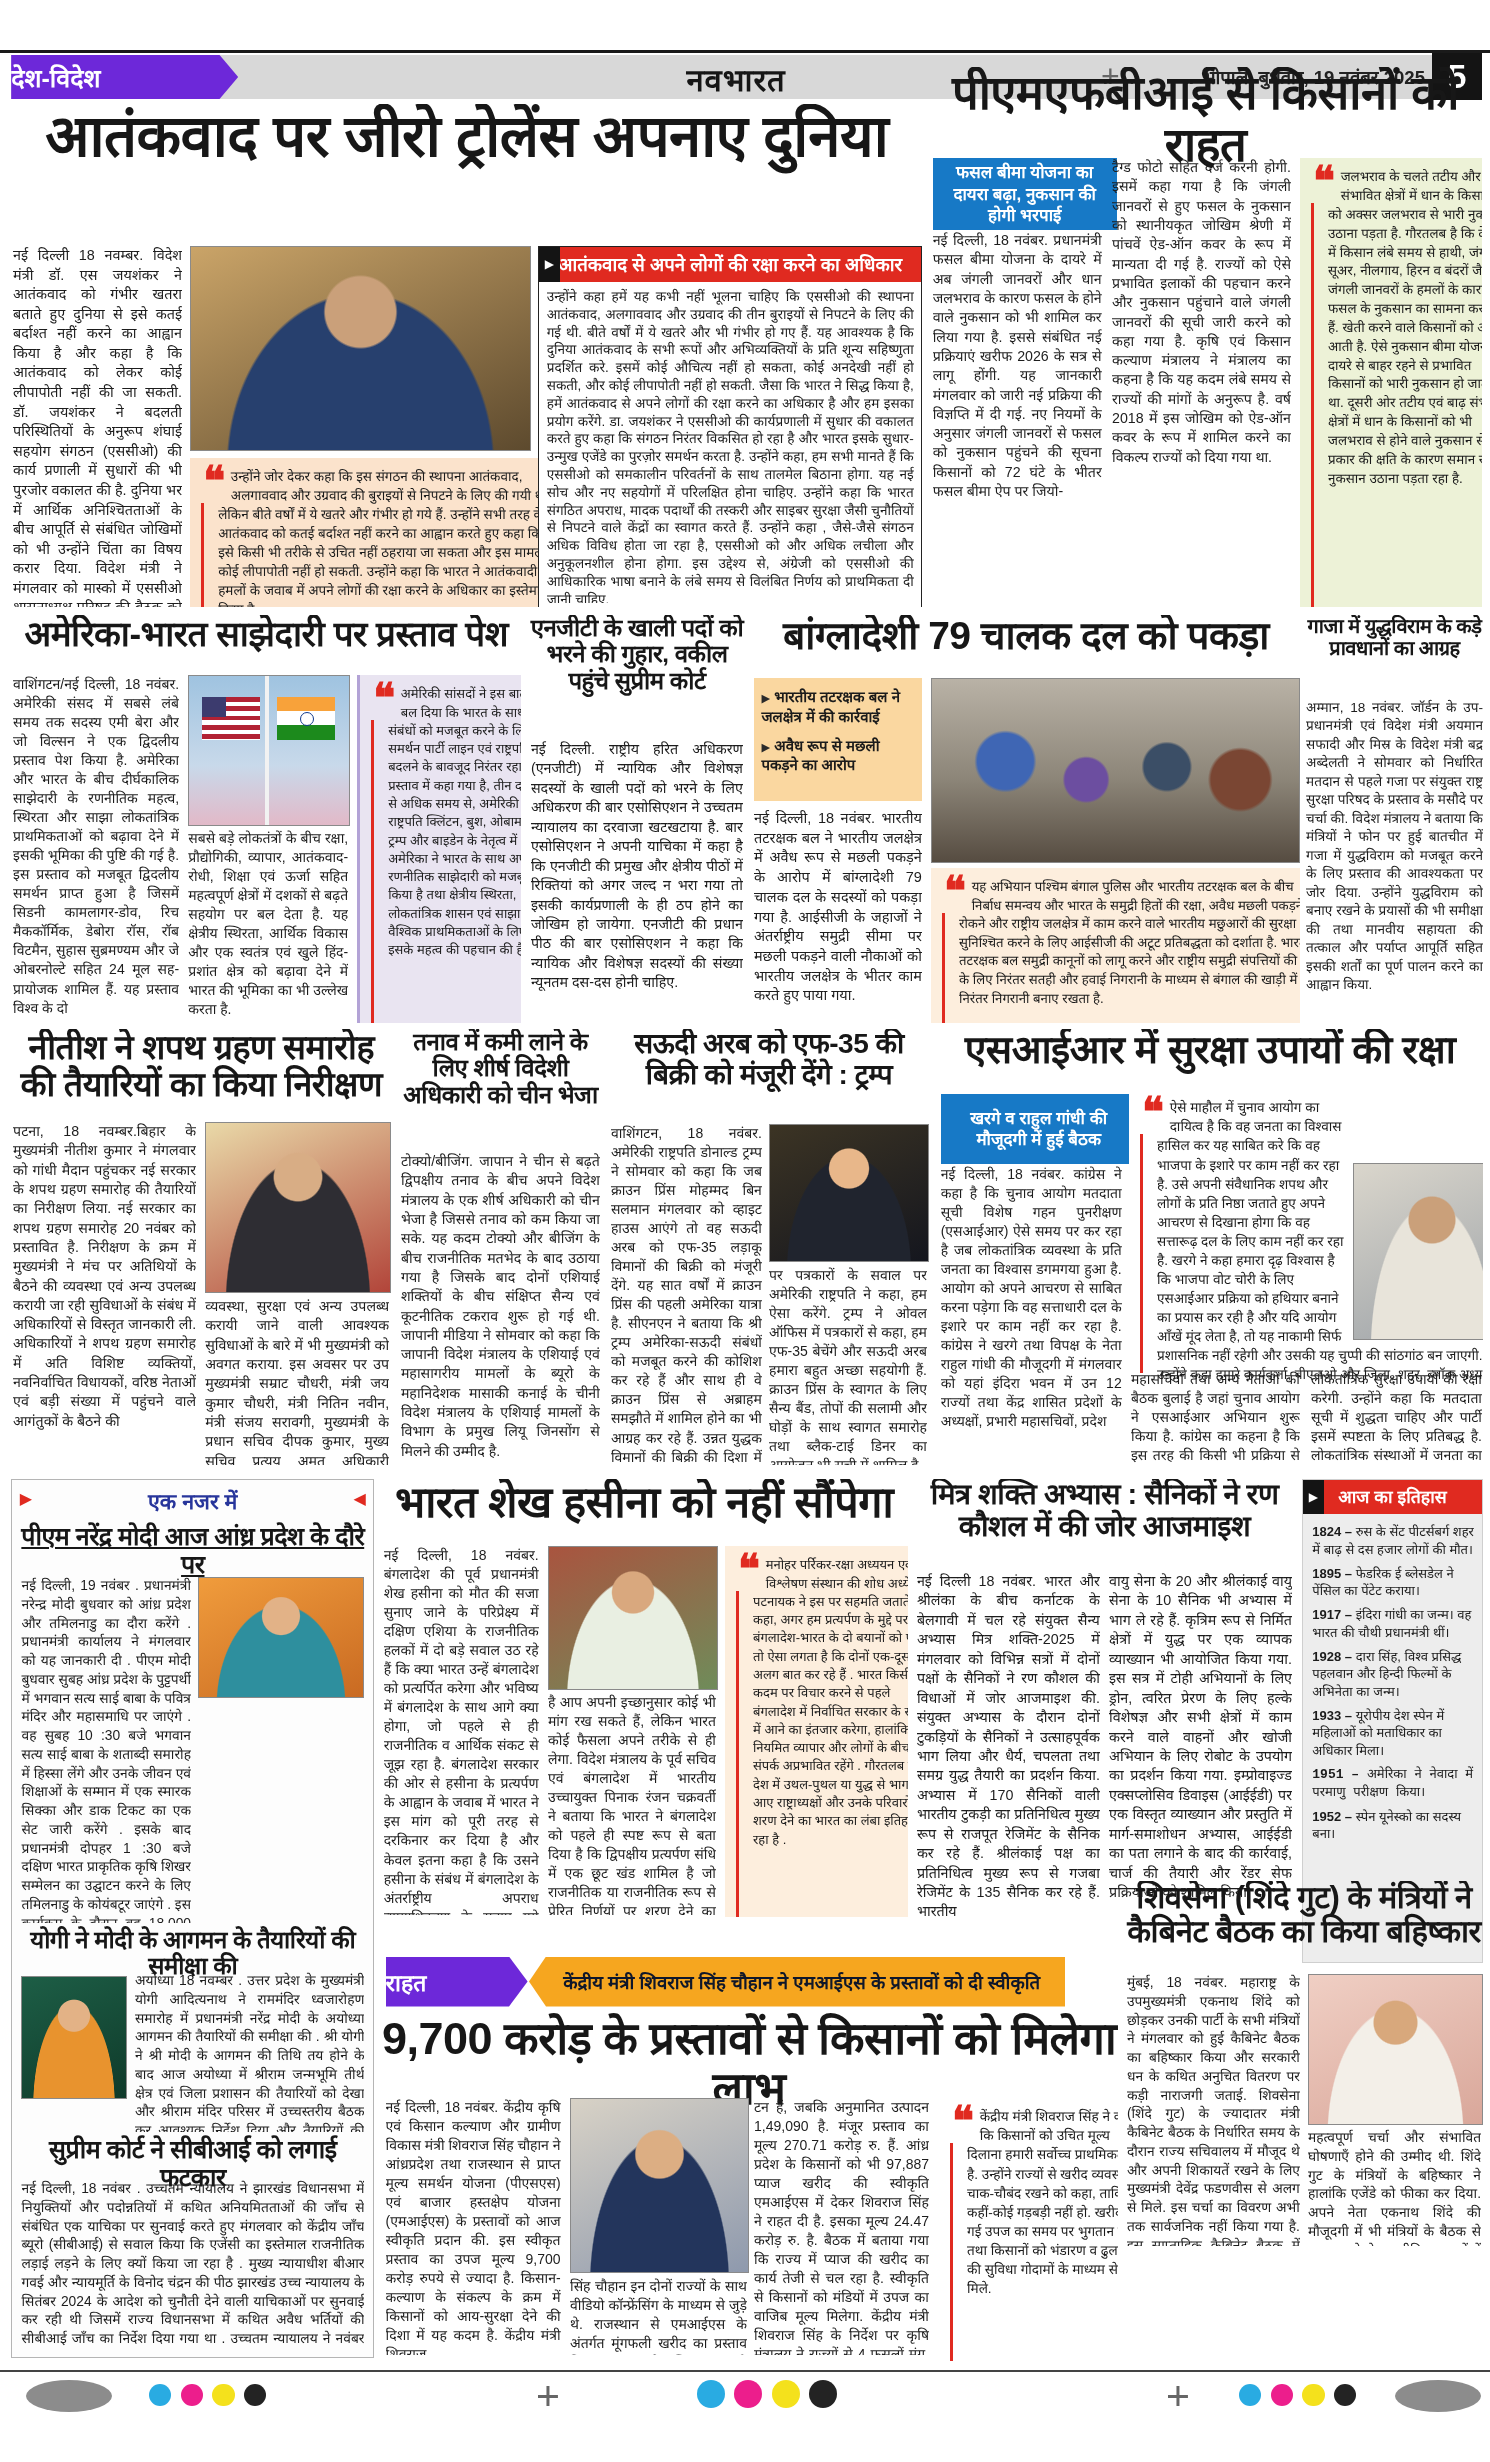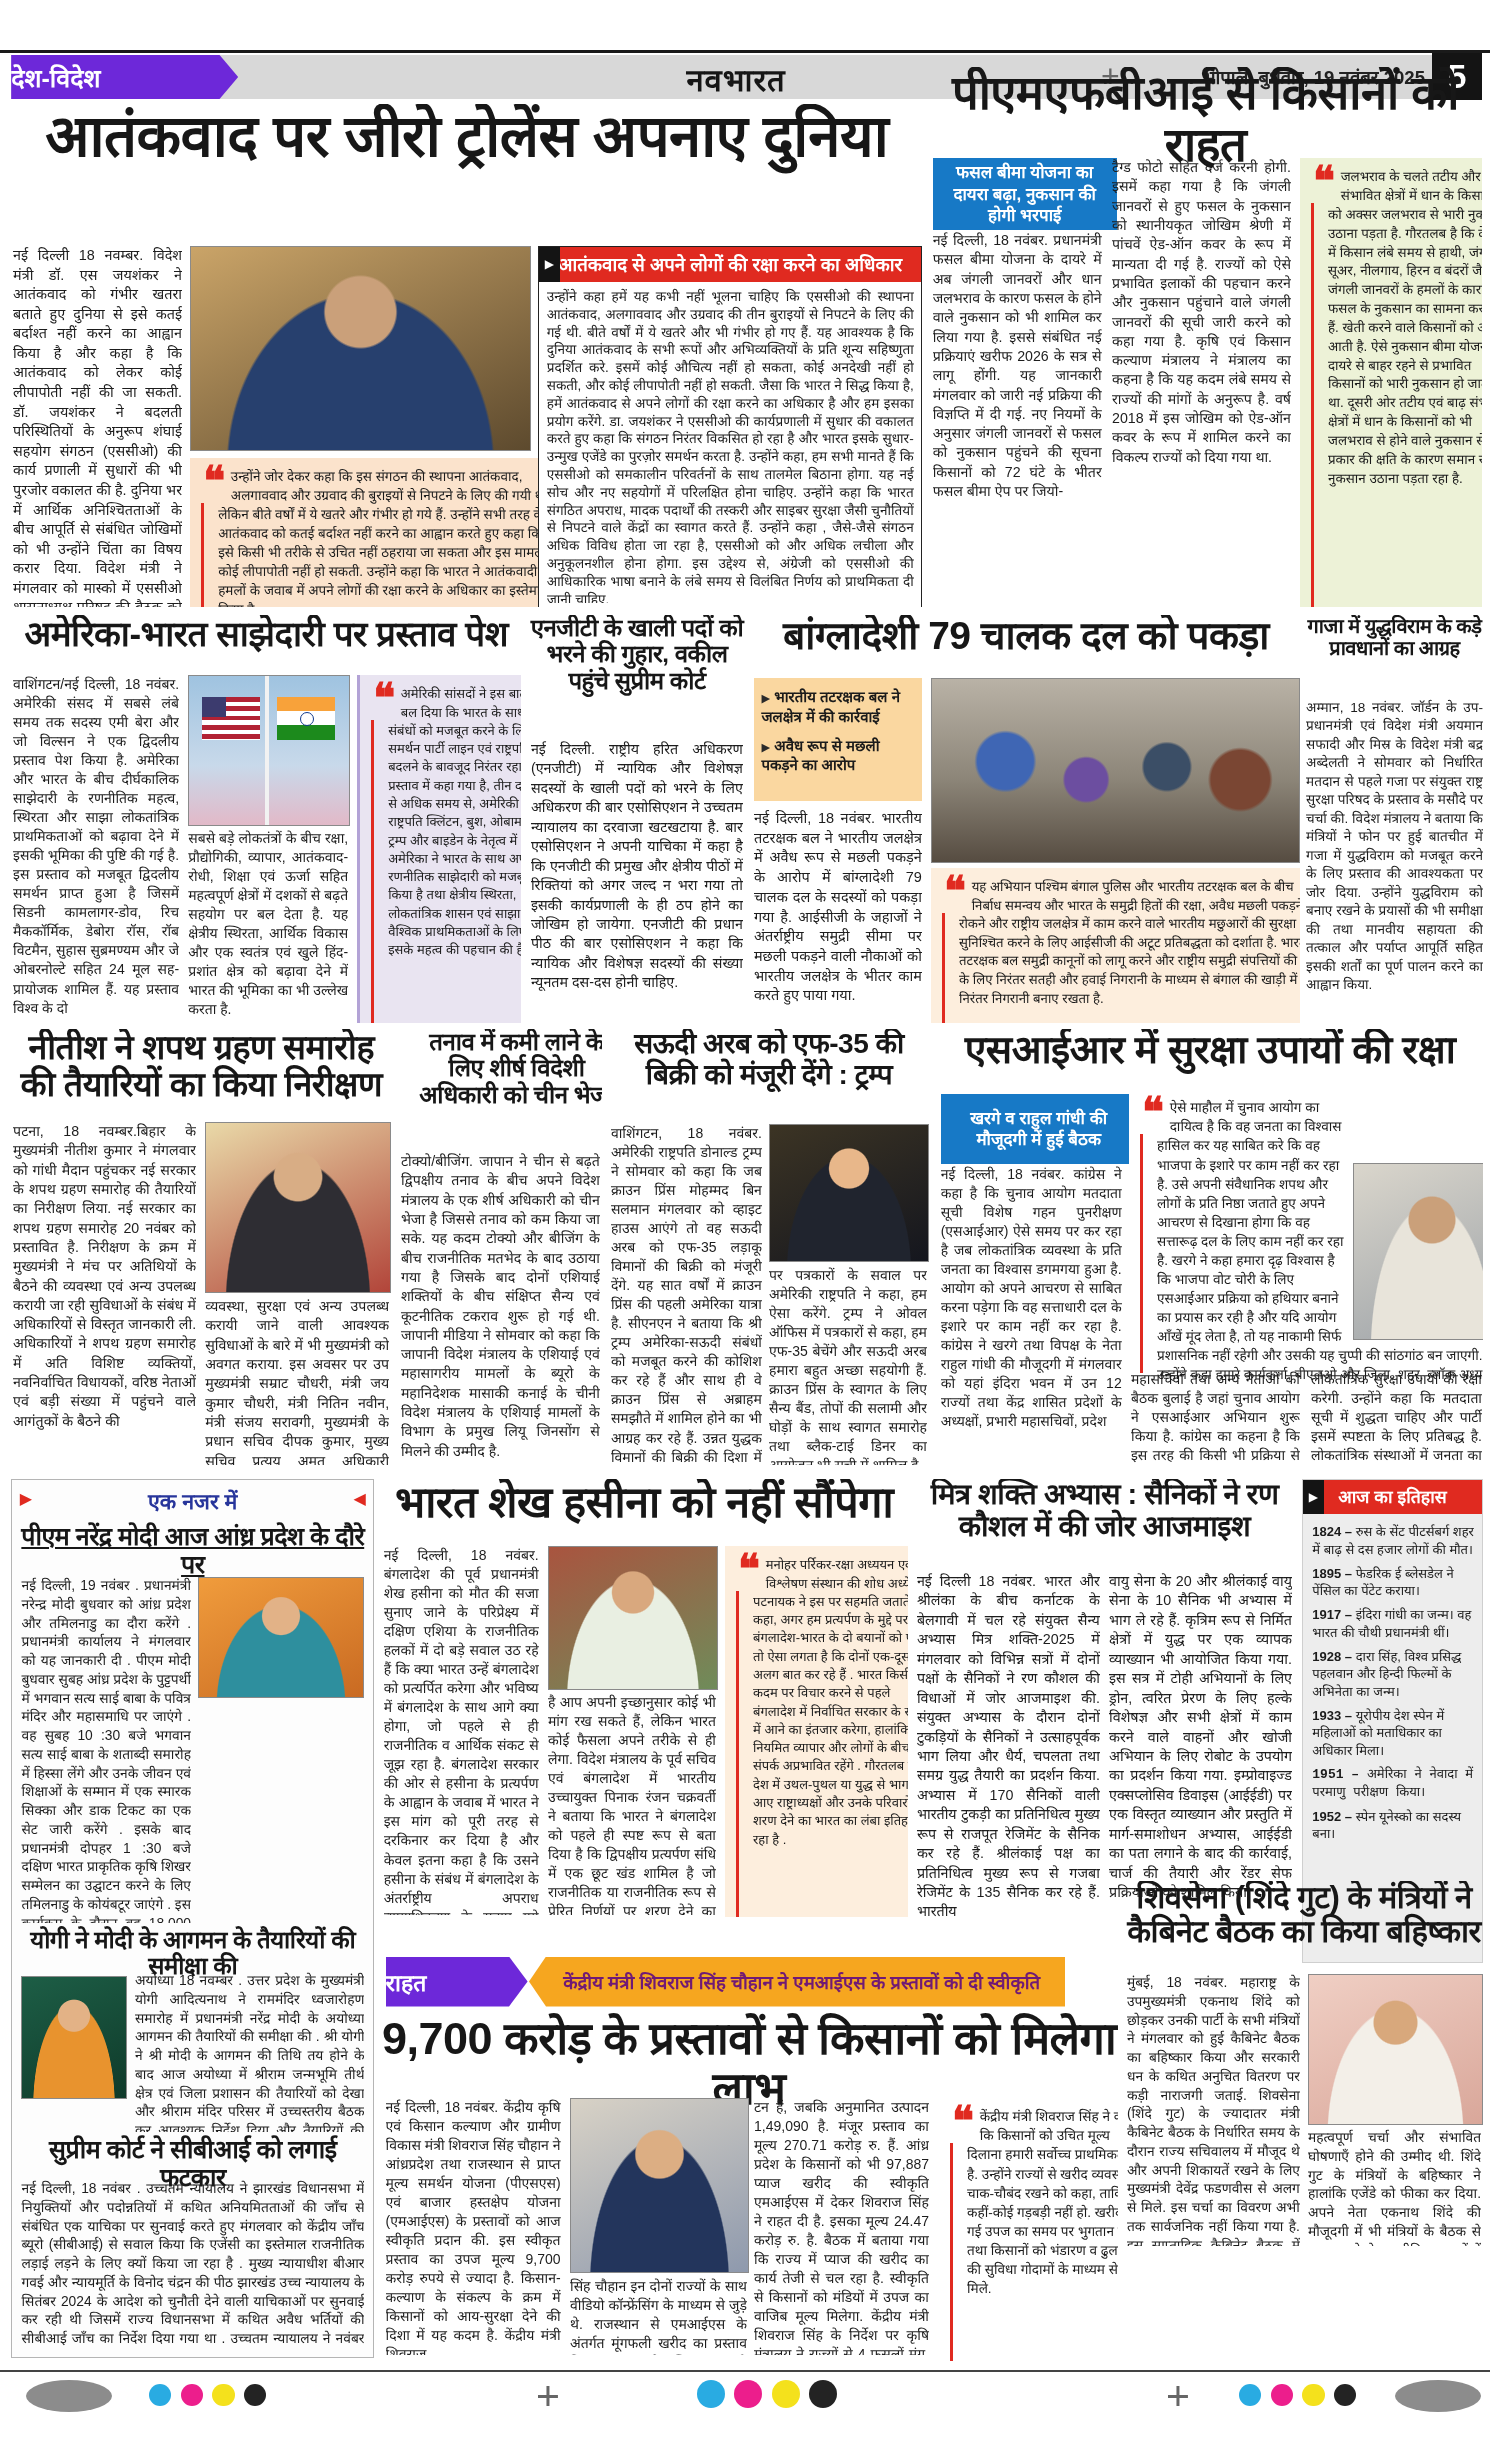--- a/index.html
+++ b/index.html
@@ -129,21 +129,21 @@
   </section>
 
   <section class="art" style="left:11.2px;top:1029px;width:380px;height:440px;">
     <div class="hl" style="position:absolute;left:0;top:0;width:380px;height:86px;font-size:34px;">नीतीश ने शपथ ग्रहण समारोह की तैयारियों का किया निरीक्षण</div>
     <div class="bt" style="position:absolute;left:1.9px;top:93px;width:183px;height:343px;font-size:14.2px;">पटना, 18 नवम्बर.बिहार के मुख्यमंत्री नीतीश कुमार ने मंगलवार को गांधी मैदान पहुंचकर नई सरकार के शपथ ग्रहण समारोह की तैयारियों का निरीक्षण लिया. नई सरकार का शपथ ग्रहण समारोह 20 नवंबर को प्रस्तावित है. निरीक्षण के क्रम में मुख्यमंत्री ने मंच पर अतिथियों के बैठने की व्यवस्था एवं अन्य उपलब्ध करायी जा रही सुविधाओं के संबंध में अधिकारियों से विस्तृत जानकारी ली. अधिकारियों ने शपथ ग्रहण समारोह में अति विशिष्ट व्यक्तियों, नवनिर्वाचित विधायकों, वरिष्ठ नेताओं एवं बड़ी संख्या में पहुंचने वाले आगंतुकों के बैठने की</div>
     <div class="photo portrait" style="left:194px;top:93px;width:184px;height:169px;--skin:#d8ad85;--suit:#2e2d33;--bg1:#e9d9a8;--bg2:#b2453a;"></div>
     <div class="bt" style="position:absolute;left:194px;top:268px;width:184px;height:168px;font-size:14.2px;">व्यवस्था, सुरक्षा एवं अन्य उपलब्ध करायी जाने वाली आवश्यक सुविधाओं के बारे में भी मुख्यमंत्री को अवगत कराया. इस अवसर पर उप मुख्यमंत्री सम्राट चौधरी, मंत्री जय कुमार चौधरी, मंत्री नितिन नवीन, मंत्री संजय सरावगी, मुख्यमंत्री के प्रधान सचिव दीपक कुमार, मुख्य सचिव प्रत्यय अमृत अधिकारी उपस्थित थे.</div>
   </section>
 
   <section class="art" style="left:399px;top:1029px;width:203px;height:440px;">
-    <div class="hl" style="position:absolute;left:16px;top:0;width:203px;height:117px;font-size:24px;">तनाव में कमी लाने के लिए शीर्ष विदेशी अधिकारी को चीन भेजा</div>
+    <div class="hl" style="position:absolute;left:0;top:0;width:203px;height:117px;font-size:24px;">तनाव में कमी लाने के लिए शीर्ष विदेशी अधिकारी को चीन भेजा</div>
     <div class="bt" style="position:absolute;left:1.9px;top:123px;width:199px;height:313px;font-size:14.2px;">टोक्यो/बीजिंग. जापान ने चीन से बढ़ते द्विपक्षीय तनाव के बीच अपने विदेश मंत्रालय के एक शीर्ष अधिकारी को चीन भेजा है जिससे तनाव को कम किया जा सके. यह कदम टोक्यो और बीजिंग के बीच राजनीतिक मतभेद के बाद उठाया गया है जिसके बाद दोनों एशियाई शक्तियों के बीच संक्षिप्त सैन्य एवं कूटनीतिक टकराव शुरू हो गई थी. जापानी मीडिया ने सोमवार को कहा कि जापानी विदेश मंत्रालय के एशियाई एवं महासागरीय मामलों के ब्यूरो के महानिदेशक मासाकी कनाई के चीनी विदेश मंत्रालय के एशियाई मामलों के विभाग के प्रमुख लियू जिनसोंग से मिलने की उम्मीद है.</div>
   </section>
 
   <section class="art" style="left:609px;top:1029px;width:320px;height:440px;">
     <div class="hl" style="position:absolute;left:0;top:0;width:320px;height:89px;font-size:28px;">सऊदी अरब को एफ-35 की बिक्री को मंजूरी देंगे : ट्रम्प</div>
     <div class="bt" style="position:absolute;left:1.9px;top:95px;width:151px;height:341px;font-size:14px;">वाशिंगटन, 18 नवंबर. अमेरिकी राष्ट्रपति डोनाल्ड ट्रम्प ने सोमवार को कहा कि जब क्राउन प्रिंस मोहम्मद बिन सलमान मंगलवार को व्हाइट हाउस आएंगे तो वह सऊदी अरब को एफ-35 लड़ाकू विमानों की बिक्री को मंजूरी देंगे. यह सात वर्षों में क्राउन प्रिंस की पहली अमेरिका यात्रा है. सीएनएन ने बताया कि श्री ट्रम्प अमेरिका-सऊदी संबंधों को मजबूत करने की कोशिश कर रहे हैं और साथ ही वे क्राउन प्रिंस से अब्राहम समझौते में शामिल होने का भी आग्रह कर रहे हैं. उन्नत युद्धक विमानों की बिक्री की दिशा में आगे बढ़ने संबंधी सवाल</div>
     <div class="photo portrait" style="left:160px;top:95px;width:158px;height:136px;--skin:#e8b78a;--suit:#20242e;--bg1:#3c3424;--bg2:#14161e;"></div>
     <div class="bt" style="position:absolute;left:160px;top:237px;width:158px;height:199px;font-size:14px;">पर पत्रकारों के सवाल पर अमेरिकी राष्ट्रपति ने कहा, हम ऐसा करेंगे. ट्रम्प ने ओवल ऑफिस में पत्रकारों से कहा, हम एफ-35 बेचेंगे और सऊदी अरब हमारा बहुत अच्छा सहयोगी हैं. क्राउन प्रिंस के स्वागत के लिए सैन्य बैंड, तोपों की सलामी और घोड़ों के साथ स्वागत समारोह तथा ब्लैक-टाई डिनर का आयोजन भी सूची में शामिल है.</div>
   </section>
 
@@ -208,21 +208,21 @@
       <div style="margin-bottom:6.5px;"><span class="histyear">1917 –</span> <span>इंदिरा गांधी का जन्म। वह भारत की चौथी प्रधानमंत्री थीं।</span></div>
       <div style="margin-bottom:6.5px;"><span class="histyear">1928 –</span> <span>दारा सिंह, विश्व प्रसिद्ध पहलवान और हिन्दी फिल्मों के अभिनेता का जन्म।</span></div>
       <div style="margin-bottom:6.5px;"><span class="histyear">1933 –</span> <span>यूरोपीय देश स्पेन में महिलाओं को मताधिकार का अधिकार मिला।</span></div>
       <div style="margin-bottom:6.5px;font-family:Liberation Mono, monospace;"><span class="histyear">1951 –</span> <span>अमेरिका ने नेवादा में परमाणु परीक्षण किया।</span></div>
       <div><span class="histyear">1952 –</span> <span>स्पेन यूनेस्को का सदस्य बना।</span></div>
     </div>
   </section>
 
   <section class="art" style="left:380px;top:1951px;width:738px;height:410px;">
     <div class="abs redtag" style="left:5.6px;top:5.6px;width:142px;height:50px;font-size:23px;">राहत</div>
-    <div class="abs" style="left:149px;top:5.6px;width:536px;height:50px;background:#f6a61f;color:#701a75;font-weight:bold;display:flex;align-items:center;justify-content:center;font-size:18.6px;clip-path:polygon(17px 0,100% 0,100% 100%,17px 100%,0 50%);padding-left:9.3px;box-sizing:border-box;">केंद्रीय मंत्री शिवराज सिंह चौहान ने एमआईएस के प्रस्तावों को दी स्वीकृति</div>
+    <div class="abs" style="left:149px;top:5.6px;width:536px;height:50px;background:#f6a61f;color:#0f172a;font-weight:bold;display:flex;align-items:center;justify-content:center;font-size:18.6px;clip-path:polygon(17px 0,100% 0,100% 100%,17px 100%,0 50%);padding-left:9.3px;box-sizing:border-box;">केंद्रीय मंत्री शिवराज सिंह चौहान ने एमआईएस के प्रस्तावों को दी स्वीकृति</div>
     <div class="hl" style="position:absolute;left:0;top:63px;width:738px;height:75px;font-size:45px;">9,700 करोड़ के प्रस्तावों से किसानों को मिलेगा लाभ</div>
     <div class="bt" style="position:absolute;left:5.6px;top:147px;width:175px;height:257px;font-size:14px;">नई दिल्ली, 18 नवंबर. केंद्रीय कृषि एवं किसान कल्याण और ग्रामीण विकास मंत्री शिवराज सिंह चौहान ने आंध्रप्रदेश तथा राजस्थान से प्राप्त मूल्य समर्थन योजना (पीएसएस) एवं बाजार हस्तक्षेप योजना (एमआईएस) के प्रस्तावों को आज स्वीकृति प्रदान की. इस स्वीकृत प्रस्ताव का उपज मूल्य 9,700 करोड़ रुपये से ज्यादा है. किसान-कल्याण के संकल्प के क्रम में किसानों को आय-सुरक्षा देने की दिशा में यह कदम है. केंद्रीय मंत्री शिवराज</div>
     <div class="photo portrait" style="left:190px;top:147px;width:177px;height:173px;--skin:#dcae83;--suit:#23355c;--bg1:#d8d2c6;--bg2:#8e99ad;"></div>
     <div class="bt" style="position:absolute;left:190px;top:326px;width:177px;height:78px;font-size:14px;">सिंह चौहान इन दोनों राज्यों के साथ वीडियो कॉन्फ्रेंसिंग के माध्यम से जुड़े थे. राजस्थान से एमआईएस के अंतर्गत मूंगफली खरीद का प्रस्ताव मिला था. इसके लिए मूंगफली खरीद की स्वीकृति प्रदान की गई, जिसके तहत स्वीकृत खरीद मात्रा 37,273 मीट्रिक</div>
     <div class="bt" style="position:absolute;left:374px;top:147px;width:175px;height:257px;font-size:14px;">टन हैं, जबकि अनुमानित उत्पादन 1,49,090 है. मंजूर प्रस्ताव का मूल्य 270.71 करोड़ रु. हैं. आंध्र प्रदेश के किसानों को भी 97,887 प्याज खरीद की स्वीकृति एमआईएस में देकर शिवराज सिंह ने राहत दी है. इसका मूल्य 24.47 करोड़ रु. है. बैठक में बताया गया कि राज्य में प्याज की खरीद का कार्य तेजी से चल रहा है. स्वीकृति से किसानों को मंडियों में उपज का वाजिब मूल्य मिलेगा. केंद्रीय मंत्री शिवराज सिंह के निर्देश पर कृषि मंत्रालय ने राज्यों से 4 फसलों मूंग, उड़द, मूंगफली व सोयाबीन की खरीद की मंजूरी दी.</div>
     <div class="qbox" style="left:559px;top:147px;width:175px;height:257px;background:#ffffff;">
       <span class="qline"></span>
       <span class="qmark">❝</span>
       <span class="qtext" style="font-size:13.6px;">केंद्रीय मंत्री शिवराज सिंह ने कहा कि किसानों को उचित मूल्य दिलाना हमारी सर्वोच्च प्राथमिकता है. उन्होंने राज्यों से खरीद व्यवस्था चाक-चौबंद रखने को कहा, ताकि कहीं-कोई गड़बड़ी नहीं हो. खरीदी गई उपज का समय पर भुगतान हो तथा किसानों को भंडारण व ढुलाई की सुविधा गोदामों के माध्यम से मिले.</span>
     </div>

